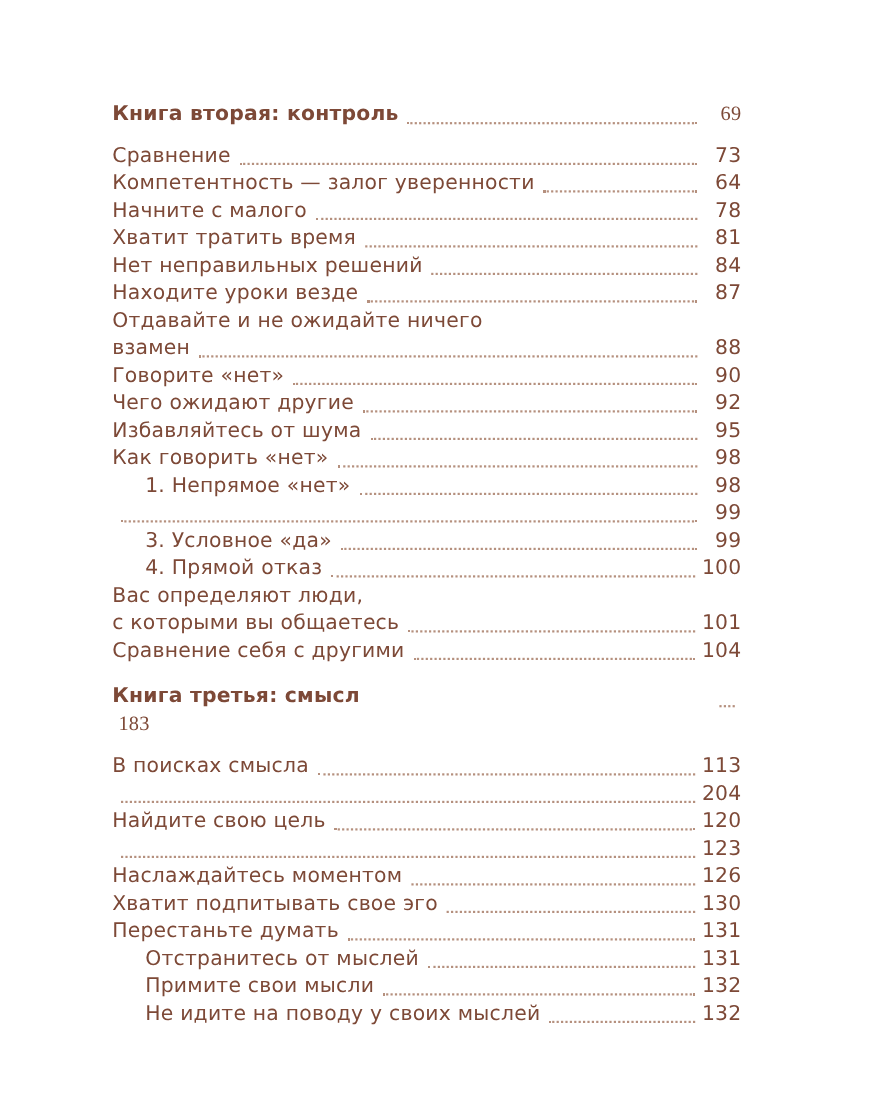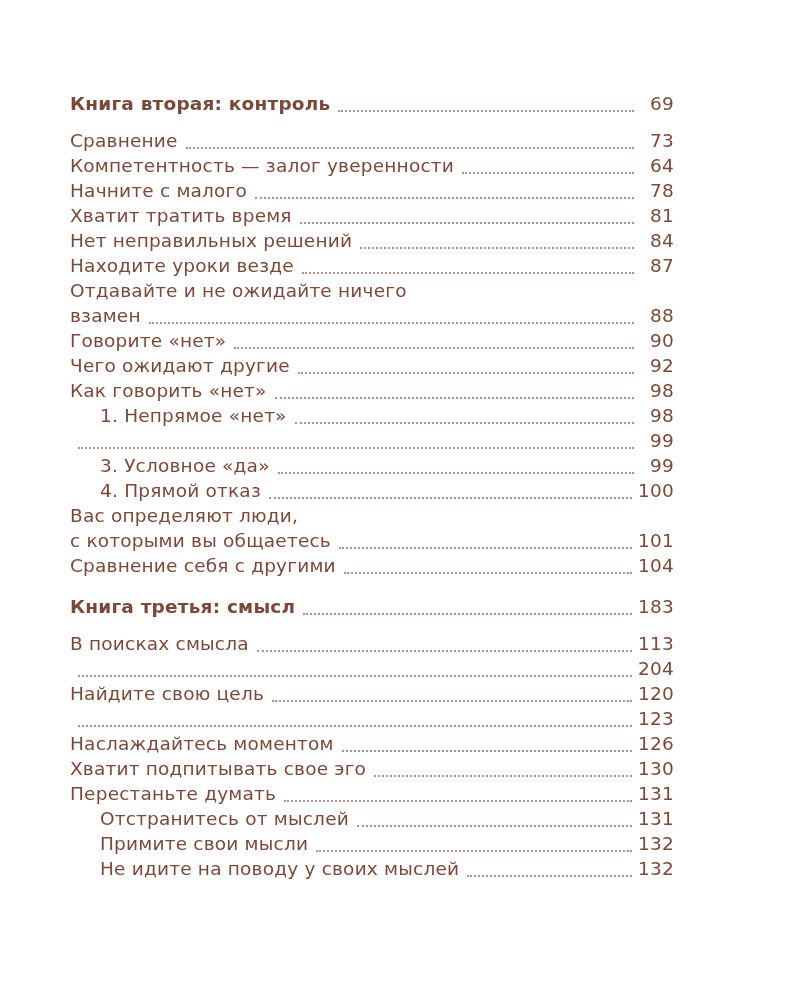--- a/index.html
+++ b/index.html
@@ -6,38 +6,38 @@
   html, body {
     width: 800px;
     height: 1000px;
     background: #ffffff;
     overflow: hidden;
   }
   .page {
     width: 800px;
     height: 824px;
     background: #ffffff;
-    padding: 91px 126px 0 70px;
+    padding: 91px 126px 0 102px;
     font-family: "DejaVu Sans", "Liberation Sans", sans-serif;
     color: var(--text-color, #7d4937);
   }
   .toc { width: 100%; }
   .toc-row {
     display: flex;
     align-items: baseline;
     font-size: 18.5px;
     line-height: 25px;
     letter-spacing: 0.2px;
   }
   .toc-row.header {
     font-weight: bold;
     margin-bottom: 12px;
   }
-  .toc-row.header .pagenum { font-weight: normal; }
-  .toc-row.space-before { margin-top: 16px; }
+  .toc-row.header .pagenum { font-weight: normal; font-family: Liberation Serif, serif; }
+  .toc-row.space-before { margin-top: 16px; flex-direction: column; }
   .toc-row.indent .label { padding-left: 30px; }
   .label {
     white-space: nowrap;
     flex: 0 0 auto;
   }
   .leader {
     flex: 1 1 auto;
     min-width: 14px;
     align-self: flex-end;
     border-bottom: 2px dotted var(--dot-color, #b5907e);
@@ -104,20 +104,25 @@
     <span class="label">Говорите «нет»</span>
     <span class="leader"></span>
     <span class="pagenum">90</span>
   </div>
       <div class="toc-row">
     <span class="label">Чего ожидают другие</span>
     <span class="leader"></span>
     <span class="pagenum">92</span>
   </div>
       <div class="toc-row">
+    <span class="label">Избавляйтесь от шума</span>
+    <span class="leader"></span>
+    <span class="pagenum">95</span>
+  </div>
+      <div class="toc-row">
     <span class="label">Как говорить «нет»</span>
     <span class="leader"></span>
     <span class="pagenum">98</span>
   </div>
       <div class="toc-row indent">
     <span class="label">1. Непрямое «нет»</span>
     <span class="leader"></span>
     <span class="pagenum">98</span>
   </div>
       <div class="toc-row indent">

